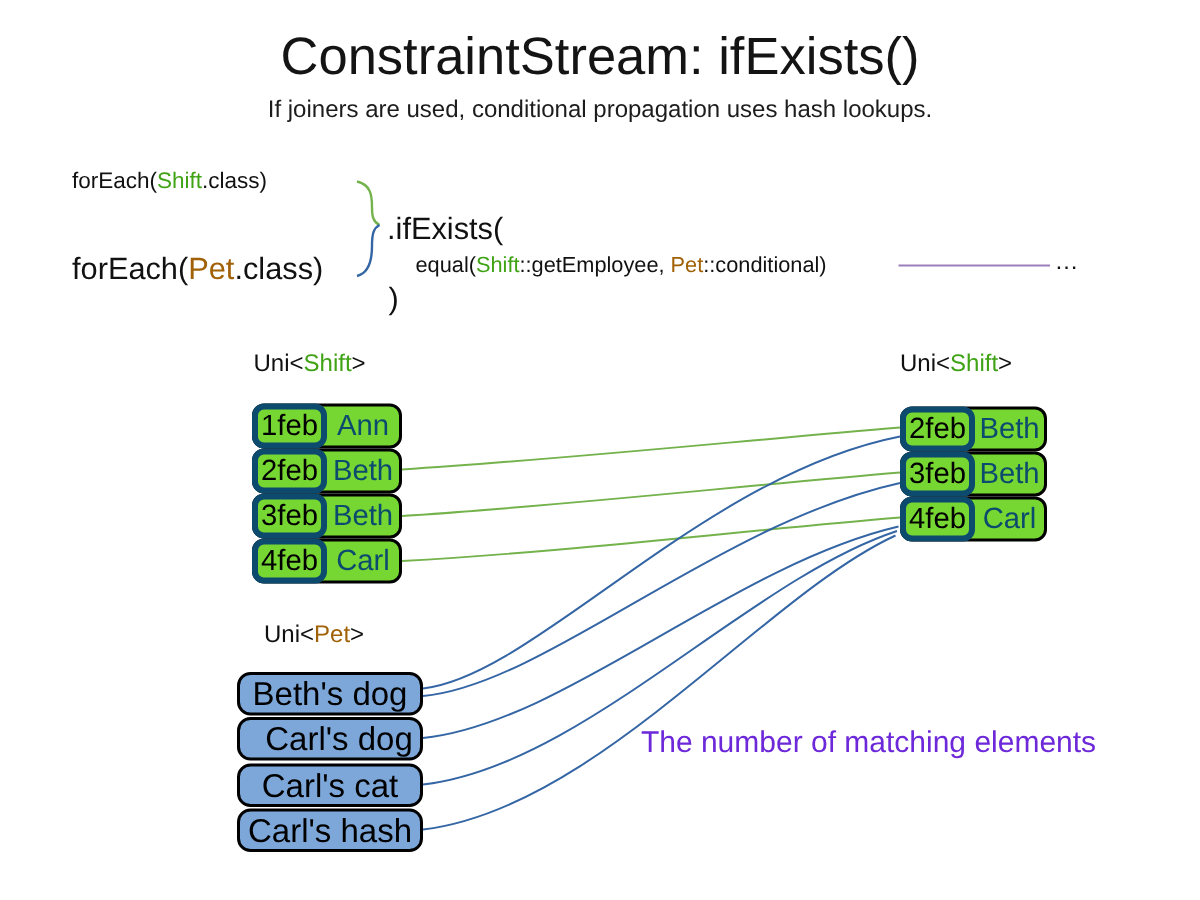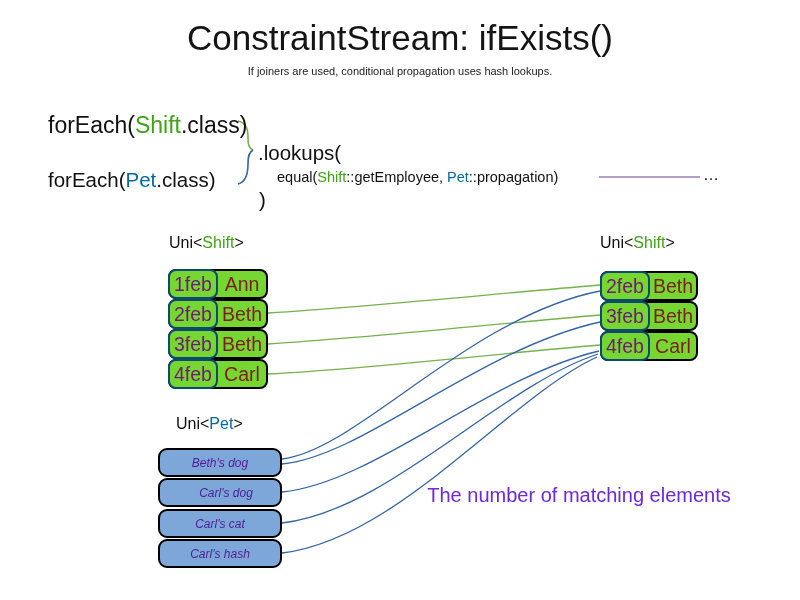--- a/index.html
+++ b/index.html
@@ -15,72 +15,72 @@
   .abs { position: absolute; }
 
   
   .title {
     position: absolute; top: 18px; left: 0; width: 800px;
     text-align: center; font-size: 35px; color: #141414;
     white-space: nowrap;
   }
   .subtitle {
     position: absolute; top: 65px; left: 0; width: 800px;
-    text-align: center; font-size: 11px; color: #1c1c1c;
+    text-align: center; font-size: 16px; color: #1c1c1c;
     white-space: nowrap;
   }
 
   
   .code { white-space: nowrap; }
-  .code-foreach-shift { left: 48px;  top: 112px; font-size: 23px; }
+  .code-foreach-shift { left: 48px;  top: 112px; font-size: 15px; }
   .code-foreach-pet   { left: 48px;  top: 168px; font-size: 20.5px; }
   .code-ifexists      { left: 258px; top: 141px; font-size: 20.5px; }
   .code-equal         { left: 277px; top: 169px; font-size: 14.5px; }
   .code-close         { left: 259px; top: 188px; font-size: 20.5px; }
   .code-ellipsis      { left: 703px; top: 166px; font-size: 16px; letter-spacing: 1px; }
 
   .c-shift { color: #3fa315; }
-  .c-pet   { color: #0369a1; }
+  .c-pet   { color: #a16207; }
 
   
   .uni-label { position: absolute; font-size: 16px; color: #101010; white-space: nowrap; }
   .label-left-shift  { left: 169px; top: 234px; }
   .label-right-shift { left: 600px; top: 234px; }
   .label-pet         { left: 176px; top: 415px; }
 
   
   .shift-row {
     position: absolute; width: 100px; height: 30px;
     background: #76d732; border: 2px solid #000; border-radius: 8px;
     box-sizing: border-box; display: flex; align-items: stretch;
   }
   .shift-row .date-cell {
     box-sizing: border-box; width: 50px; margin: -2px 0 -2px -2px; height: 30px;
-    background: #76d732; border: 2px solid #0c4a6e; border-radius: 8px;
+    background: #76d732; border: 4px solid #0c4a6e; border-radius: 8px;
     display: flex; align-items: center; justify-content: center;
-    font-size: 19.5px; color: #701a75;
+    font-size: 19.5px; color: #000000;
   }
   .shift-row .employee-cell {
     flex: 1; display: flex; align-items: center; justify-content: center;
-    font-size: 19.5px; color: #7f1d1d;
+    font-size: 19.5px; color: #0c4a6e;
   }
   .lrow0 { left: 168px; top: 269px; }
   .lrow1 { left: 168px; top: 299px; }
   .lrow2 { left: 168px; top: 329px; }
   .lrow3 { left: 168px; top: 359px; }
   .rrow0 { left: 600px; top: 271px; width: 98px; }
   .rrow1 { left: 600px; top: 301px; width: 98px; }
   .rrow2 { left: 600px; top: 331px; width: 98px; }
 
   
   .pet-row {
     position: absolute; left: 158px; width: 124px; height: 29px;
     background: #7da7d9; border: 2px solid #000; border-radius: 9px;
     box-sizing: border-box; display: flex; align-items: center; justify-content: center;
-    font-size: 12px; color: #4c1d95; font-style: italic;
+    font-size: 22px; color: #000000;
   }
   .prow0 { top: 448px; }
   .prow1 { top: 478px; padding-left: 12px; }
   .prow2 { top: 509px; }
   .prow3 { top: 539px; }
 
   
   .note {
     position: absolute; left: 379px; top: 483px; width: 400px;
     text-align: center; font-size: 20px; line-height: 24px;
@@ -113,23 +113,23 @@
     <path d="M 282 553 C 398 539 508 398 597 357" fill="none" stroke-width="1.3" stroke="#3465a4"></path>
   </svg>
 
   <div class="title">ConstraintStream: ifExists()</div>
   <div class="subtitle">If joiners are used, conditional propagation uses hash lookups.</div>
 
   <div class="abs code code-foreach-shift"><span>forEach(</span><span class="c-shift">Shift</span><span>.class)</span></div>
 
   <div class="abs code code-foreach-pet"><span>forEach(</span><span class="c-pet">Pet</span><span>.class)</span></div>
 
-  <div class="abs code code-ifexists">.lookups(</div>
+  <div class="abs code code-ifexists">.ifExists(</div>
 
-  <div class="abs code code-equal"><span>equal(</span><span class="c-shift">Shift</span><span>::getEmployee, </span><span class="c-pet">Pet</span><span>::propagation)</span></div>
+  <div class="abs code code-equal"><span>equal(</span><span class="c-shift">Shift</span><span>::getEmployee, </span><span class="c-pet">Pet</span><span>::conditional)</span></div>
 
   <div class="abs code code-ellipsis">…</div>
 
   <div class="abs code code-close">)</div>
 
   <div class="uni-label label-left-shift"><span>Uni&lt;</span><span class="c-shift">Shift</span><span>&gt;</span></div>
 
   <div class="shift-row lrow0">
     <span class="date-cell">1feb</span>
     <span class="employee-cell">Ann</span>

